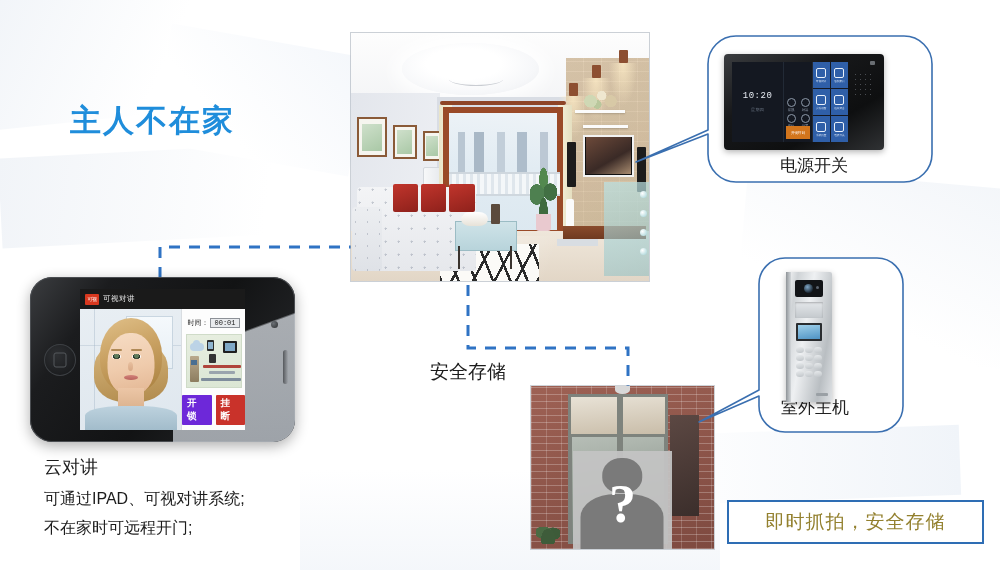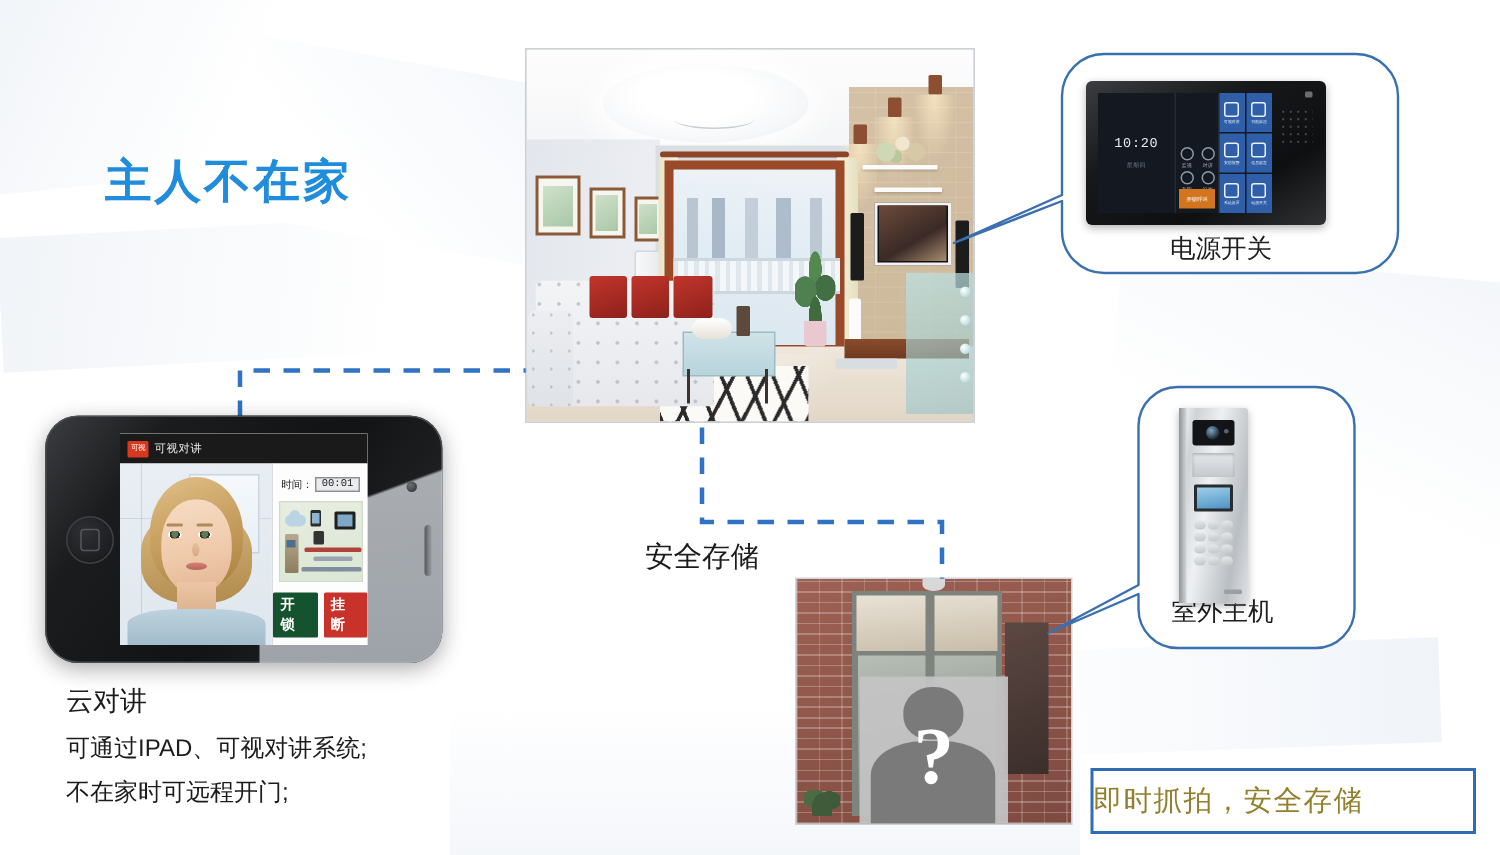--- a/index.html
+++ b/index.html
@@ -191,21 +191,21 @@
   .md-tablet::after{content:"";position:absolute;left:2px;top:2px;width:10px;height:8px;background:#7fa8c6;}
   .md-phone2{position:absolute;left:22px;top:19px;width:7px;height:9px;background:#333;border-radius:1px;}
   .md-door{position:absolute;left:3px;top:21px;width:9px;height:26px;
     background:linear-gradient(180deg,#b9a98c,#8d7d60);border-radius:1px;}
   .md-door span{position:absolute;left:1.5px;top:4px;width:6px;height:5px;background:#4a6f92;}
   .md-txt{position:absolute;left:16px;top:30px;width:38px;height:3px;background:#b0443b;border-radius:1px;}
   .md-txt2{position:absolute;left:22px;top:36px;width:26px;height:2.5px;background:#9aa4ad;border-radius:1px;}
   .md-txt3{position:absolute;left:14px;top:43px;width:40px;height:2.5px;background:#7f8d9c;border-radius:1px;}
   .btn-row{display:flex;gap:4px;margin-top:7px;}
   .pbtn{font-size:9.5px;font-weight:bold;color:#fff;padding:2px 5px;border-radius:1px;letter-spacing:.5px;}
-  .pbtn.unlock{background:#14532d;}
+  .pbtn.unlock{background:#6d28d9;}
   .pbtn.hangup{background:#c9322a;}
 
   
   #door-photo{left:531px;top:386px;width:183px;height:163px;
     box-shadow:0 0 0 1px rgba(160,170,180,.5);}
   .dp-brick{position:absolute;inset:0;
     background:
       repeating-linear-gradient(0deg,rgba(255,255,255,.25) 0 1px,transparent 1px 7px),
       repeating-linear-gradient(90deg,rgba(255,255,255,.18) 0 1px,transparent 1px 15px),
       linear-gradient(160deg,#9e6154,#7e4a40);}
@@ -289,21 +289,21 @@
   .lt-2{top:489px;font-size:16px;}
   .lt-3{top:518px;font-size:16px;}
 
   
   .center-note{position:absolute;left:420px;top:358px;width:96px;font-size:19px;
     color:#1c1c1c;line-height:1.45;text-align:center;}
 
   
   #capture-box{position:absolute;left:727px;top:500px;width:253px;height:40px;
     border:2.5px solid #2e6db4;background:#fff;
-    display:flex;align-items:center;justify-content:flex-start;margin-top:12px;}
+    display:flex;align-items:center;justify-content:center;}
   #capture-box span{font-size:19px;color:#93802e;letter-spacing:1px;}
 
   
   #dash-svg{position:absolute;left:0;top:0;width:1000px;height:570px;pointer-events:none;}
 </style>
 </head>
 <body>
 
 <div class="bg-wash w1"></div>
 <div class="bg-wash w2"></div>

